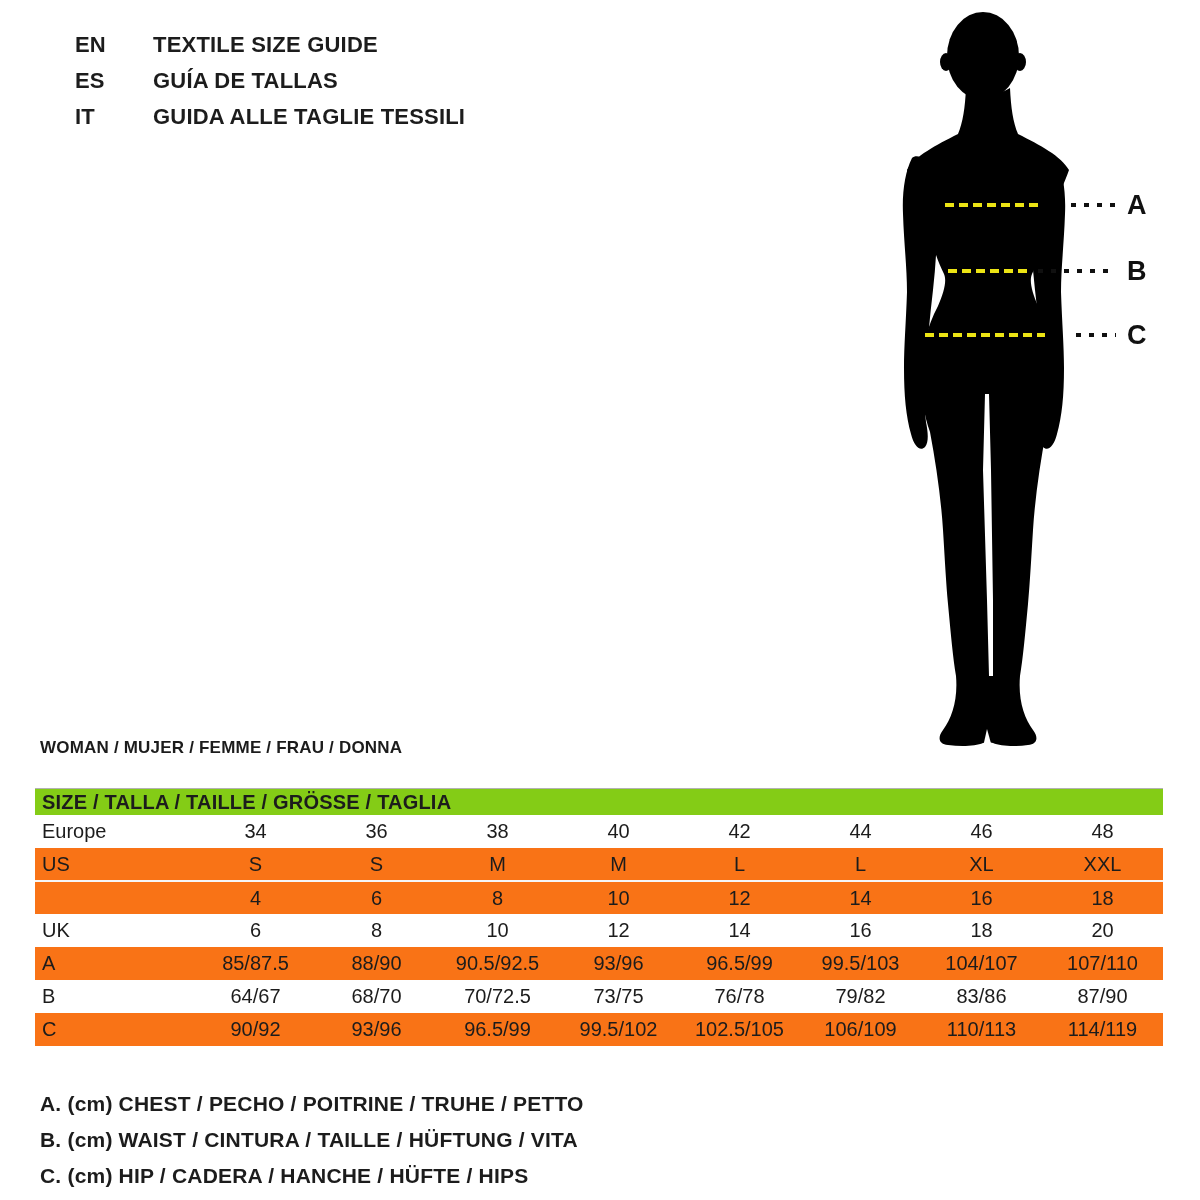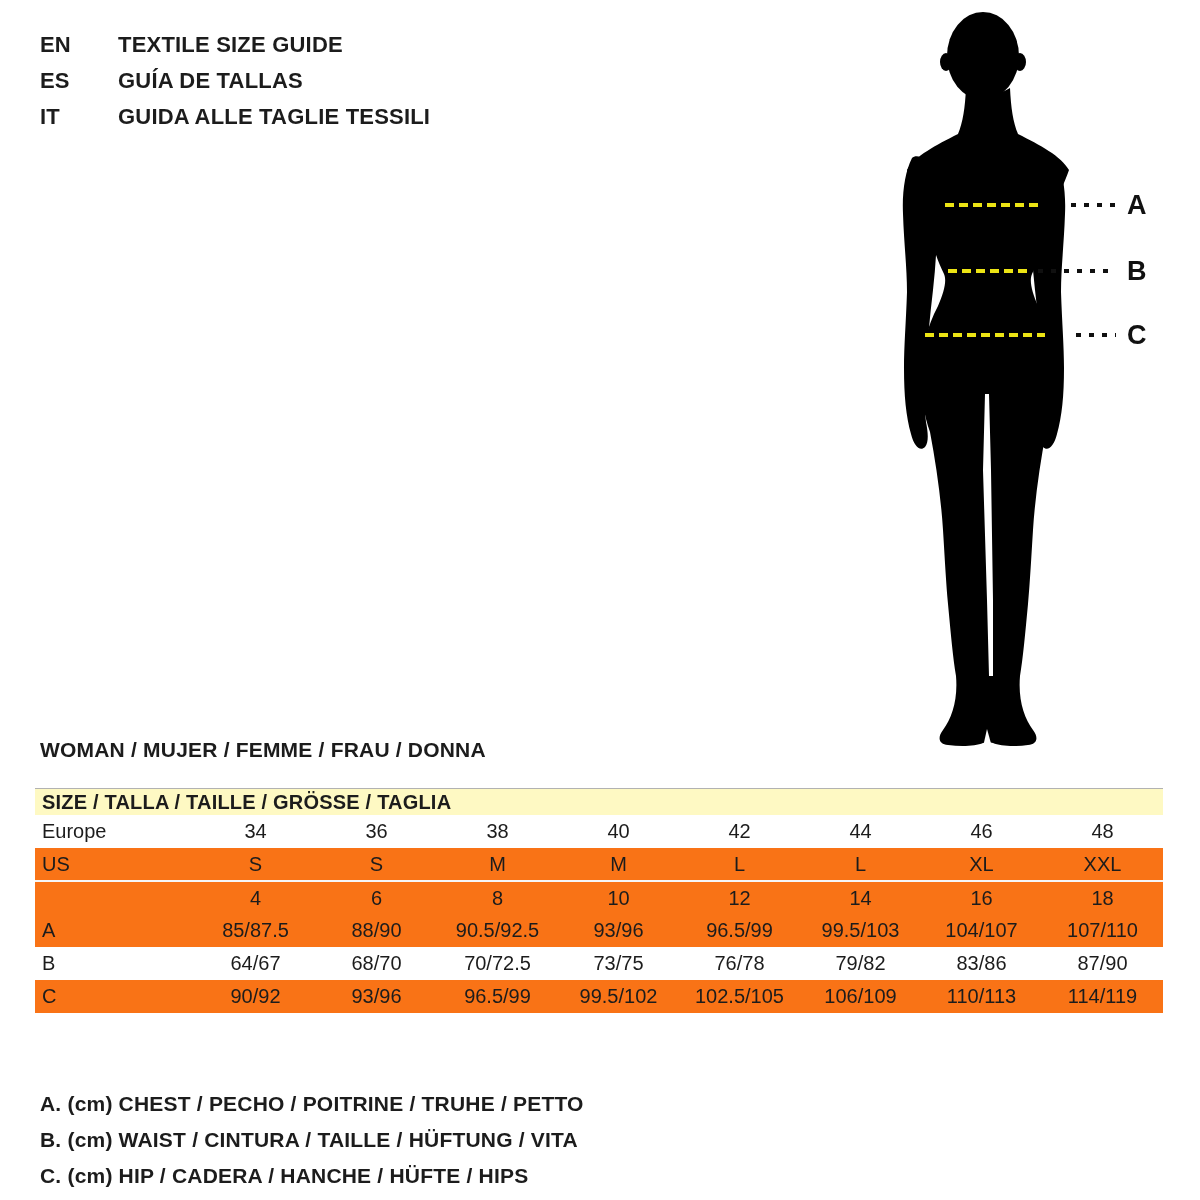--- a/index.html
+++ b/index.html
@@ -6,29 +6,29 @@
   html,body { margin:0; padding:0; }
   body {
     width:1200px; height:1200px; position:relative;
     background:#ffffff; color:#1c1c1c;
     font-family:"Liberation Sans", sans-serif;
     overflow:hidden;
   }
   
   .langs { position:absolute; left:40px; top:27px; }
   .lang-row { display:flex; align-items:center; height:36px; font-size:22px; font-weight:bold; letter-spacing:.2px; white-space:nowrap; }
-  .lang-code { width:78px; flex:0 0 78px; }
+  .lang-code { width:78px; flex:0 0 78px;margin-left:35px; }
   
   .figure-wrap { position:absolute; left:880px; top:0; width:310px; height:760px; }
   
-  .section-title { position:absolute; left:40px; top:738px; font-size:21px; font-weight:bold; letter-spacing:.2px; }
+  .section-title { position:absolute; left:40px; top:738px; font-size:17px; font-weight:bold; letter-spacing:.2px; }
   
   .tbl-header {
     position:absolute; left:35px; top:788px; width:1128px; height:27px;
-    background:#fef9c3; border-top:1px solid #b2b2b2;
+    background:#84cc16; border-top:1px solid #b2b2b2;
     font-size:20px; font-weight:bold; line-height:26px; padding-left:7px; letter-spacing:.2px;
   }
   table.size-table {
     position:absolute; left:35px; top:815px; width:1128px;
     border-collapse:collapse; table-layout:fixed; font-size:20px;
   }
   .size-table col.c-label { width:160px; }
   .size-table col.c-val { width:121px; }
   .size-table td { height:33px; padding:0; text-align:center; font-weight:400; }
   .size-table td.lbl { text-align:left; padding-left:7px; }
@@ -180,20 +180,31 @@
       <td class="lbl"></td>
       <td>4</td>
       <td>6</td>
       <td>8</td>
       <td>10</td>
       <td>12</td>
       <td>14</td>
       <td>16</td>
       <td>18</td>
     </tr>
+    <tr>
+      <td class="lbl">UK</td>
+      <td>6</td>
+      <td>8</td>
+      <td>10</td>
+      <td>12</td>
+      <td>14</td>
+      <td>16</td>
+      <td>18</td>
+      <td>20</td>
+    </tr>
     <tr class="shade">
       <td class="lbl">A</td>
       <td>85/87.5</td>
       <td>88/90</td>
       <td>90.5/92.5</td>
       <td>93/96</td>
       <td>96.5/99</td>
       <td>99.5/103</td>
       <td>104/107</td>
       <td>107/110</td>

